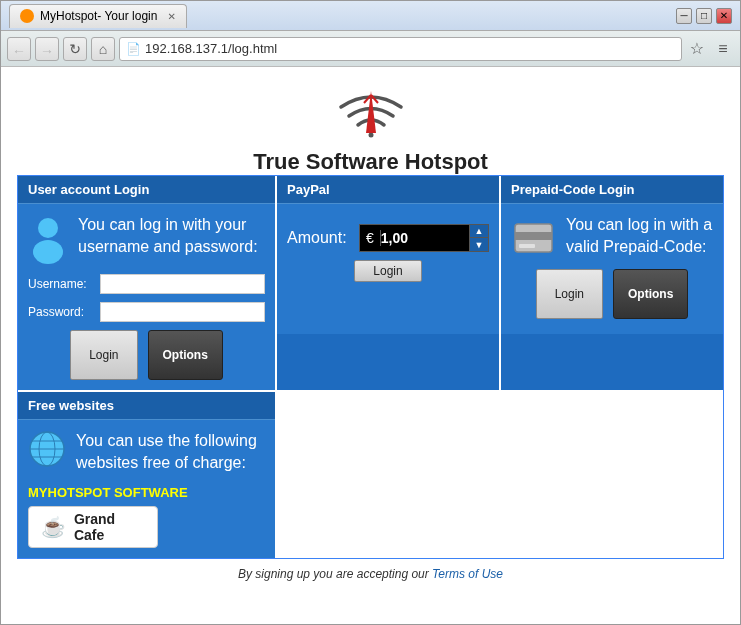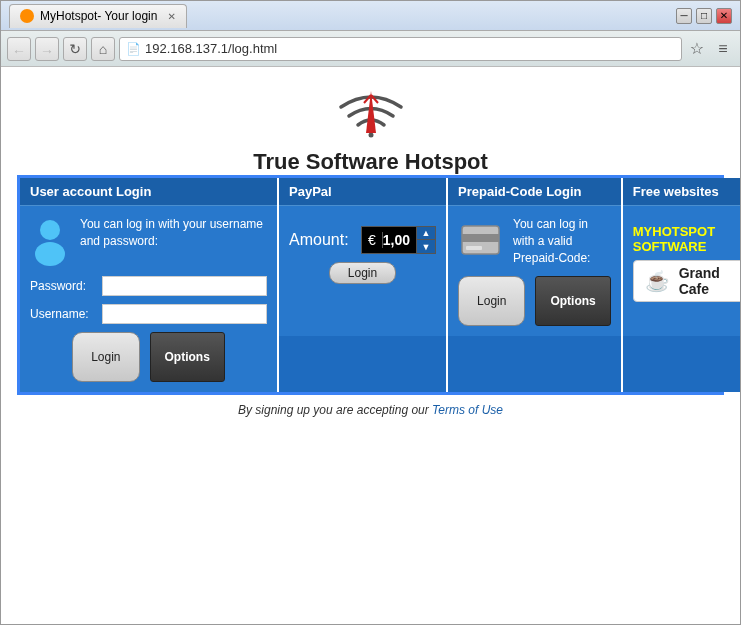--- a/index.html
+++ b/index.html
@@ -160,23 +160,23 @@
     }
 
     .hotspot-title {
       font-size: 22px;
       font-weight: bold;
       color: #222;
     }
 
     .panels-grid {
       display: grid;
-      grid-template-columns: 1fr 1fr 1fr 1fr;
+      grid-template-columns: 1fr 1fr 1fr;
       gap: 2px;
-      border: 3px solid #3b82f6;
+      border: 1px solid #3b82f6;
     }
 
     .panel {
       background: #1e6bbf;
       padding: 0;
     }
 
     .panel-header {
       background: #1a5fa8;
       color: #fff;
@@ -200,21 +200,21 @@
     }
 
     .user-avatar {
       width: 40px;
       height: 50px;
       flex-shrink: 0;
     }
 
     .panel-text {
       color: #fff;
-      font-size: 12px;
+      font-size: 16px;
       line-height: 1.4;
     }
 
     .form-row {
       display: flex;
       align-items: center;
       margin-bottom: 8px;
     }
 
     .form-label {
@@ -236,21 +236,21 @@
     .btn-row {
       display: flex;
       justify-content: center;
       gap: 10px;
       margin-top: 6px;
     }
 
     .btn-login {
       background: linear-gradient(to bottom, #e8e8e8, #c8c8c8);
       border: 1px solid #888;
-      border-radius: 10px;
+      border-radius: 2px;
       padding: 3px 18px;
       font-size: 12px;
       cursor: pointer;
       color: #222;
     }
 
     .btn-options {
       background: linear-gradient(to bottom, #555, #333);
       border: 1px solid #222;
       border-radius: 3px;
@@ -487,26 +487,26 @@
           <div class="row">
             <div class="user-avatar">
               <svg width="40" height="50" viewBox="0 0 40 50">
                 <circle cx="20" cy="14" r="10" fill="#4fc3f7"></circle>
                 <ellipse cx="20" cy="38" rx="15" ry="12" fill="#4fc3f7"></ellipse>
               </svg>
             </div>
             <div class="panel-text">You can log in with  your username and password:</div>
           </div>
           <div class="form-row">
+            <span class="form-label">Username:</span>
+            <input class="form-input" type="text" style="">
+          </div>
+          <div class="form-row">
             <span class="form-label">Password:</span>
             <input class="form-input" type="password" style="">
-          </div>
-          <div class="form-row">
-            <span class="form-label">Username:</span>
-            <input class="form-input" type="text" style="">
           </div>
           <div class="btn-row">
             <button class="btn-login">Login</button>
             <button class="btn-options">Options</button>
           </div>
         </div>
       </div>
 
       <div class="panel">
         <div class="panel-header">PayPal</div>
@@ -544,20 +544,32 @@
           <div class="btn-row">
             <button class="btn-login">Login</button>
             <button class="btn-options">Options</button>
           </div>
         </div>
       </div>
 
       <div class="panel">
         <div class="panel-header">Free websites</div>
         <div class="panel-body">
+          <div class="row">
+            <div class="globe-icon">
+              <svg width="38" height="38" viewBox="0 0 38 38">
+                <circle cx="19" cy="19" r="17" fill="#4fc3f7" stroke="#2a7db5" stroke-width="1.5"></circle>
+                <ellipse cx="19" cy="19" rx="8" ry="17" fill="none" stroke="#2a7db5" stroke-width="1"></ellipse>
+                <line x1="2" y1="19" x2="36" y2="19" stroke="#2a7db5" stroke-width="1"></line>
+                <line x1="4" y1="11" x2="34" y2="11" stroke="#2a7db5" stroke-width="1"></line>
+                <line x1="4" y1="27" x2="34" y2="27" stroke="#2a7db5" stroke-width="1"></line>
+              </svg>
+            </div>
+            <div class="panel-text">You can use the  following websites  free of charge:</div>
+          </div>
           <div class="myhotspot-label">MYHOTSPOT SOFTWARE</div>
           <div class="grand-cafe-btn">
             <span class="coffee-icon">☕</span>
             <span class="grand-cafe-name">Grand Cafe</span>
           </div>
         </div>
       </div>
 
     </div>
 

